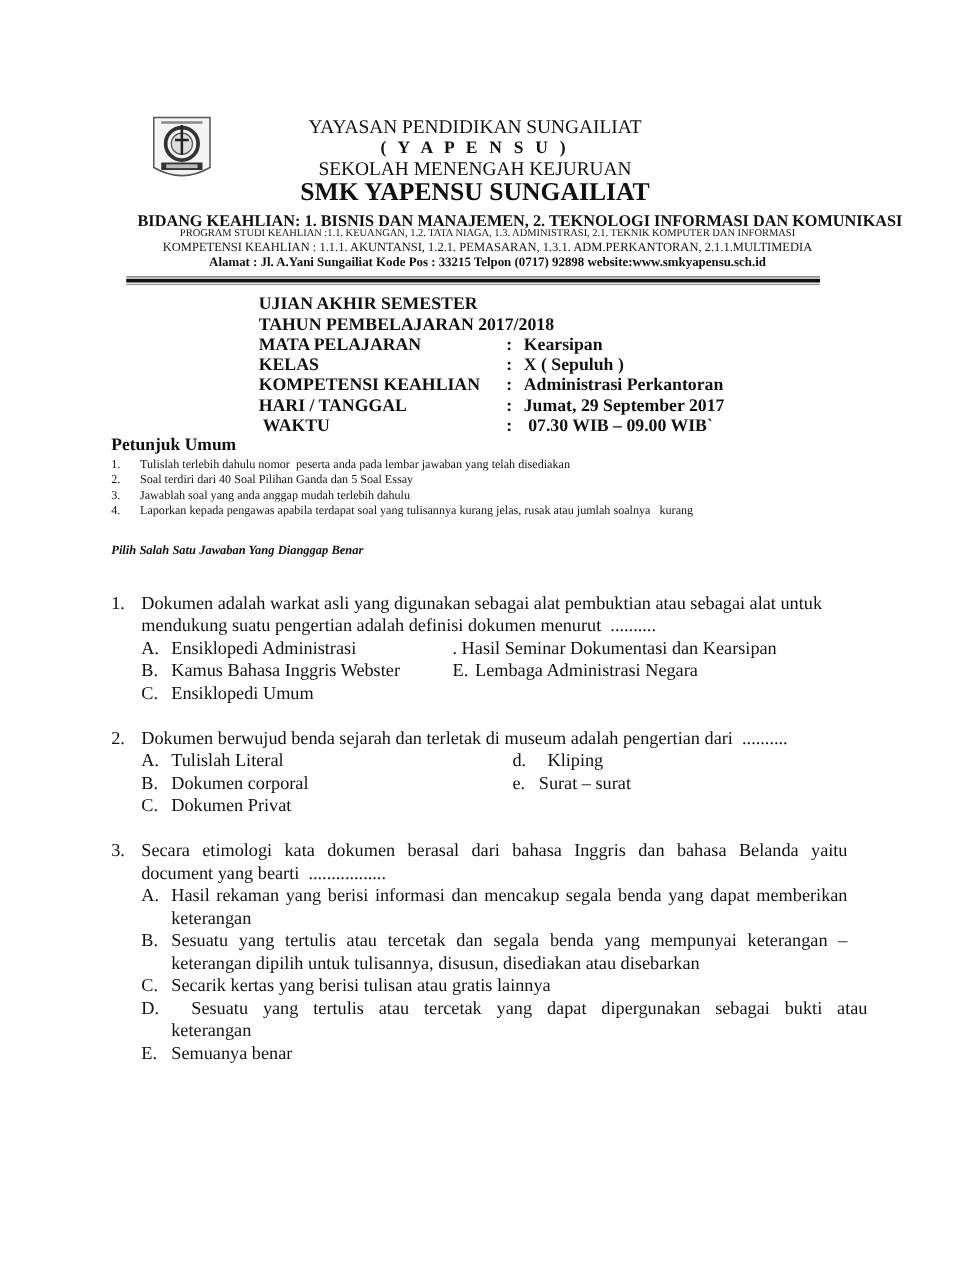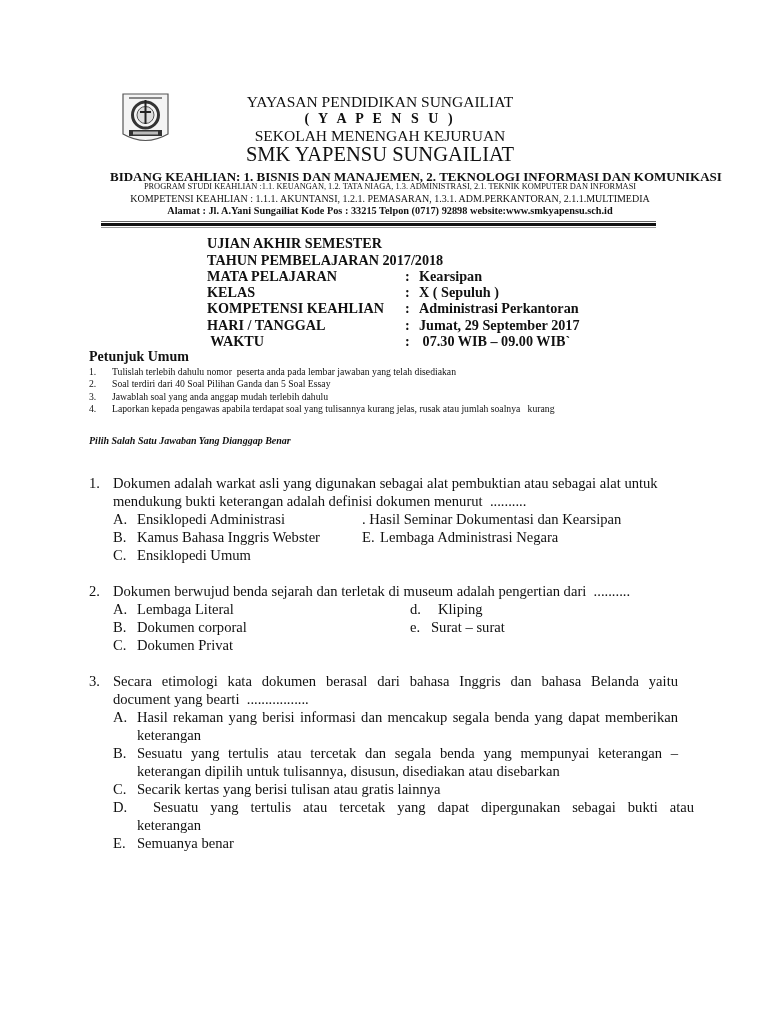--- a/index.html
+++ b/index.html
@@ -11,21 +11,21 @@
   .abs { position: absolute; white-space: nowrap; }
   .center { position: absolute; left: 110px; width: 560px; text-align: center; white-space: nowrap; }
 
   
   .logo { position: absolute; left: 121px; top: 92px; width: 49px; height: 55px; }
 
   
   .h1 { top: 93px; font-size: 15.5px; left: 190px; width: 380px; }
   .h2 { top: 111px; font-size: 14px; font-weight: bold; letter-spacing: 3px; left: 190px; width: 380px; }
   .h3 { top: 127px; font-size: 15.5px; left: 190px; width: 380px; }
-  .h4 { top: 143px; font-size: 20.5px; font-weight: normal; left: 190px; width: 380px; }
+  .h4 { top: 143px; font-size: 20.5px; font-weight: bold; left: 190px; width: 380px; }
   .h5 { top: 169px; font-size: 13px; font-weight: bold; }
   .h6 { top: 182px; font-size: 8.4px; }
   .h7 { top: 193px; font-size: 10px; }
   .h8 { top: 205px; font-size: 10.3px; font-weight: bold; }
 
   .rule { position: absolute; left: 101px; width: 555px; }
   .rule.thin1 { top: 221px; height: 1px; background: #666; }
   .rule.thick { top: 223px; height: 3px; background: #111; }
   .rule.thin2 { top: 227px; height: 1px; background: #999; }
 
@@ -119,41 +119,41 @@
     <span class="num">4.</span>
     <span class="txt" style="white-space:pre">Laporkan kepada pengawas apabila terdapat soal yang tulisannya kurang jelas, rusak atau jumlah soalnya   kurang</span>
   </div>
 </div>
 
 <div class="abs instr">Pilih Salah Satu Jawaban Yang Dianggap Benar</div>
 
 <div class="q">
   <div class="qline" style="left:89px; top:475px">1.</div>
   <div class="qline" style="left:113px; top:475px">Dokumen adalah warkat asli yang digunakan sebagai alat pembuktian atau sebagai alat untuk</div>
-  <div class="qline" style="left:113px; top:493px; white-space:pre">mendukung bukti keterangan adalah definisi dokumen menurut  ..........</div>
+  <div class="qline" style="left:113px; top:493px; white-space:pre">mendukung suatu pengertian adalah definisi dokumen menurut  ..........</div>
 
   <div class="qline" style="left:113px; top:511px">A.</div>
   <div class="qline" style="left:137px; top:511px">Ensiklopedi Administrasi</div>
   <div class="qline" style="left:362px; top:511px">. Hasil Seminar Dokumentasi dan Kearsipan</div>
 
   <div class="qline" style="left:113px; top:529px">B.</div>
   <div class="qline" style="left:137px; top:529px">Kamus Bahasa Inggris Webster</div>
   <div class="qline" style="left:362px; top:529px">E.</div>
   <div class="qline" style="left:380px; top:529px">Lembaga Administrasi Negara</div>
 
   <div class="qline" style="left:113px; top:547px">C.</div>
   <div class="qline" style="left:137px; top:547px">Ensiklopedi Umum</div>
 </div>
 
 <div class="q">
   <div class="qline" style="left:89px; top:583px">2.</div>
   <div class="qline" style="left:113px; top:583px; white-space:pre">Dokumen berwujud benda sejarah dan terletak di museum adalah pengertian dari  ..........</div>
 
   <div class="qline" style="left:113px; top:601px">A.</div>
-  <div class="qline" style="left:137px; top:601px">Lembaga Literal</div>
+  <div class="qline" style="left:137px; top:601px">Tulislah Literal</div>
   <div class="qline" style="left:410px; top:601px">d.</div>
   <div class="qline" style="left:438px; top:601px">Kliping</div>
 
   <div class="qline" style="left:113px; top:619px">B.</div>
   <div class="qline" style="left:137px; top:619px">Dokumen corporal</div>
   <div class="qline" style="left:410px; top:619px">e.</div>
   <div class="qline" style="left:431px; top:619px">Surat – surat</div>
 
   <div class="qline" style="left:113px; top:637px">C.</div>
   <div class="qline" style="left:137px; top:637px">Dokumen Privat</div>

